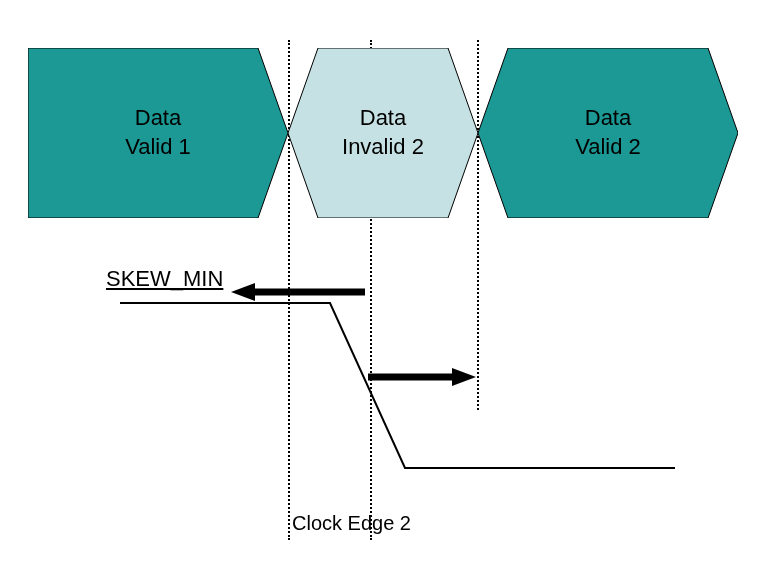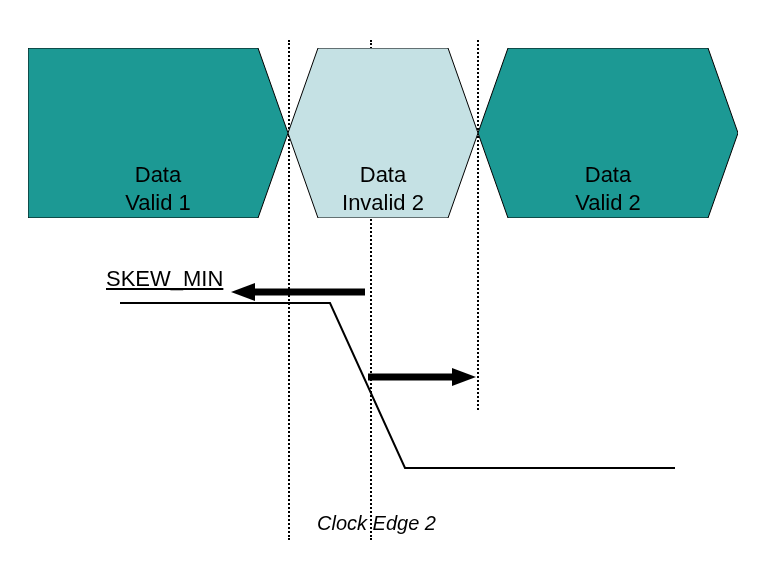--- a/index.html
+++ b/index.html
@@ -20,21 +20,21 @@
       top: 48px;
       left: 28px;
       width: 712px;
       height: 170px;
       display: flex;
       align-items: stretch;
     }
     .hexbar {
       position: relative;
       display: flex;
-      align-items: flex-end;
+      align-items: center;
       justify-content: center;
       text-align: center;
       font-size: 22px;
       line-height: 1.3;
     }
     .hexbar .label {
       position: relative;
       z-index: 2;
       white-space: pre-line;
     }
@@ -78,24 +78,23 @@
     .arrow {
       position: absolute;
       height: 18px;
     }
     .arrow svg { width: 100%; height: 100%; }
     #arrow-left { left: 231px; top: 283px; width: 134px; }
     #arrow-right { left: 368px; top: 368px; width: 108px; }
 
     .clock-label {
       position: absolute;
-      left: 317px;
+      left: 292px;
       top: 512px;
       font-size: 20px;
-      font-style: italic;
     }
   </style>
 </head>
 <body>
 
 <div class="container">
 
   <div class="data-row">
     <div class="hexbar hex-dark">
       <svg viewBox="0 0 260 170" preserveAspectRatio="none">

